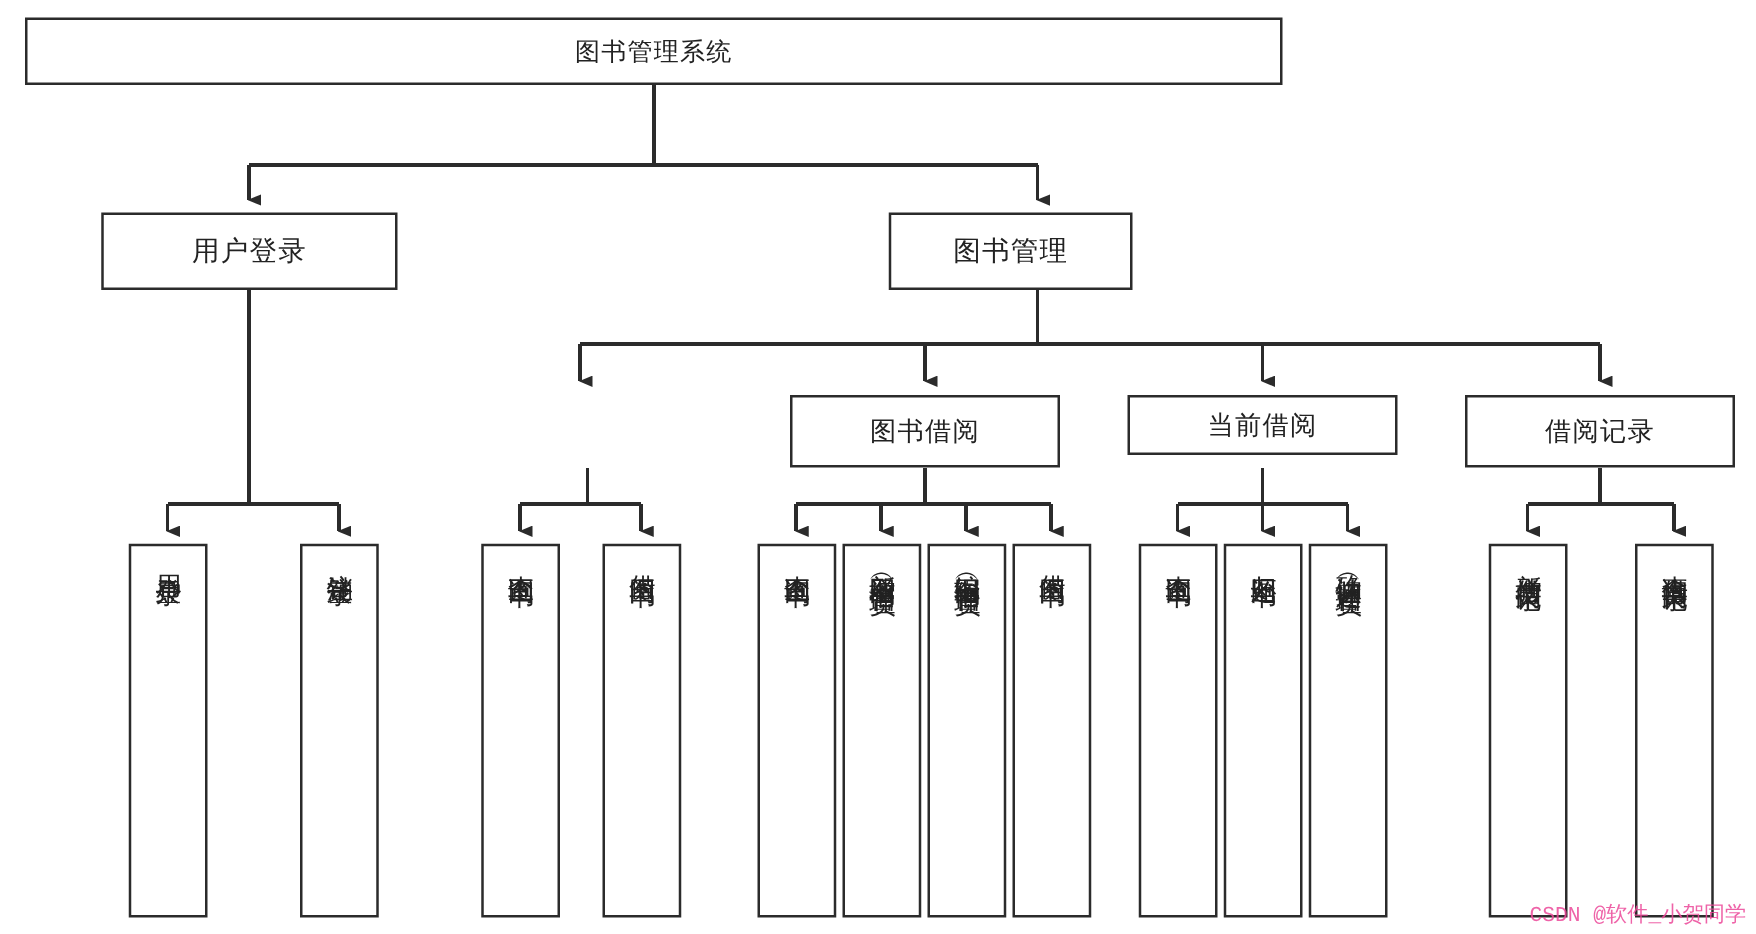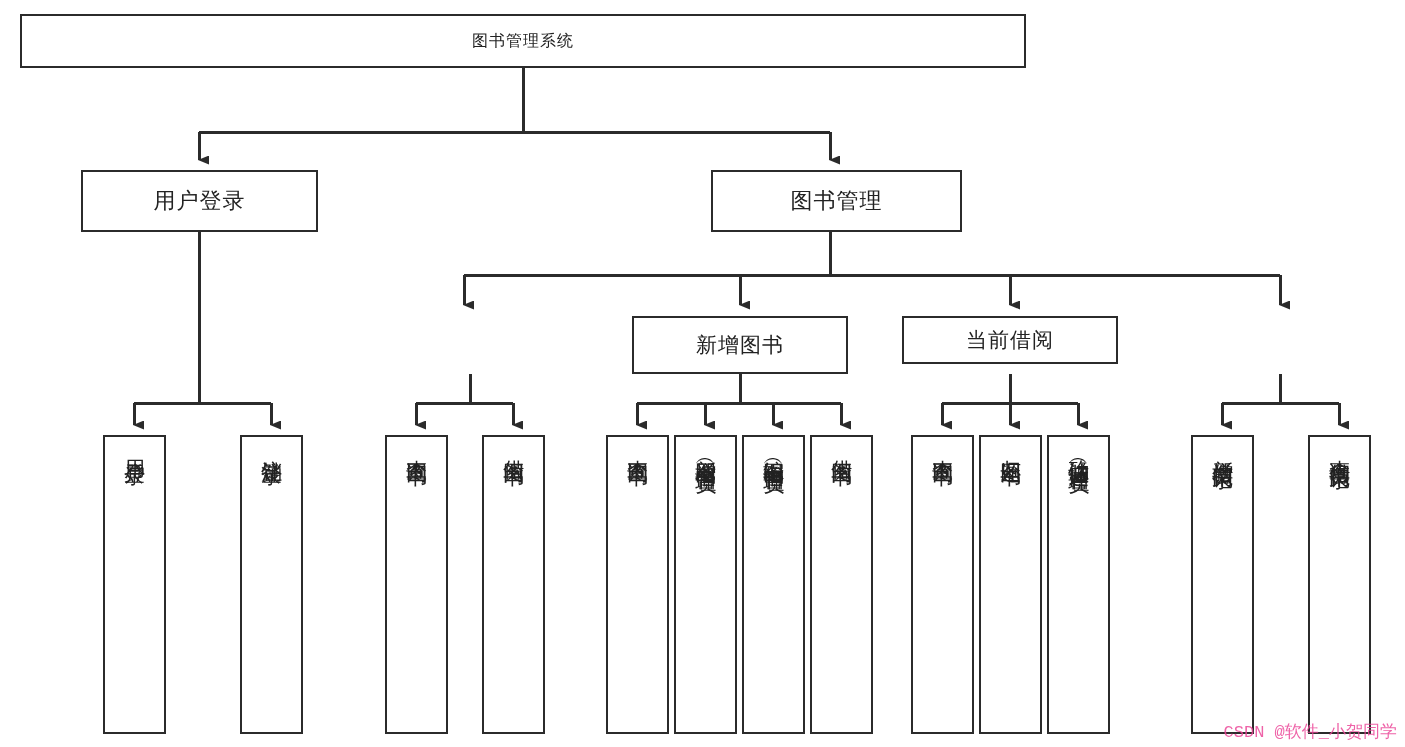--- a/index.html
+++ b/index.html
@@ -32,21 +32,21 @@
     border: 2px solid #2b2b2b;
     background: #ffffff;
     display: flex;
     align-items: center;
     justify-content: center;
     text-align: center;
     color: #222222;
     z-index: 2;
   }
   .node.level-0 {
-    font-size: 16px;
+    font-size: 20px;
     letter-spacing: 1px;
   }
   .node.level-1 {
     font-size: 22px;
     letter-spacing: 1px;
   }
   .node.level-2 {
     font-size: 21px;
     letter-spacing: 1px;
   }
@@ -135,30 +135,33 @@
     </g>
   </svg>
 
   <div class="node level-0" style="left:20px; top:14px; width:1006px; height:54px;">
     <span>图书管理系统</span>
   </div>
 
   <div class="node level-1" style="left:81px; top:170px; width:237px; height:62px;">
     <span>用户登录</span>
   </div>
-  <div class="node level-1" style="left:711px; top:170px; width:251px; height:62px;">
+  <div class="node level-1" style="left:711px; top:170px; width:195px; height:62px;">
     <span>图书管理</span>
   </div>
 
   <div class="node level-2" style="left:632px; top:316px; width:216px; height:58px;">
-    <span>新增图书</span>
+    <span>图书借阅</span>
   </div>
   <div class="node level-2" style="left:902px; top:316px; width:216px; height:48px;">
     <span>当前借阅</span>
   </div>
+  <div class="node level-2" style="left:1172px; top:316px; width:216px; height:58px;">
+    <span>借阅记录</span>
+  </div>
 
   <div class="node leaf" style="left:103px; top:435px; width:63px; height:299px;">
     <span class="leaf-inner">
       <span class="vtext">用户登录</span>
     </span>
   </div>
   <div class="node leaf" style="left:240px; top:435px; width:63px; height:299px;">
     <span class="leaf-inner">
       <span class="vtext">注销登录</span>
     </span>

